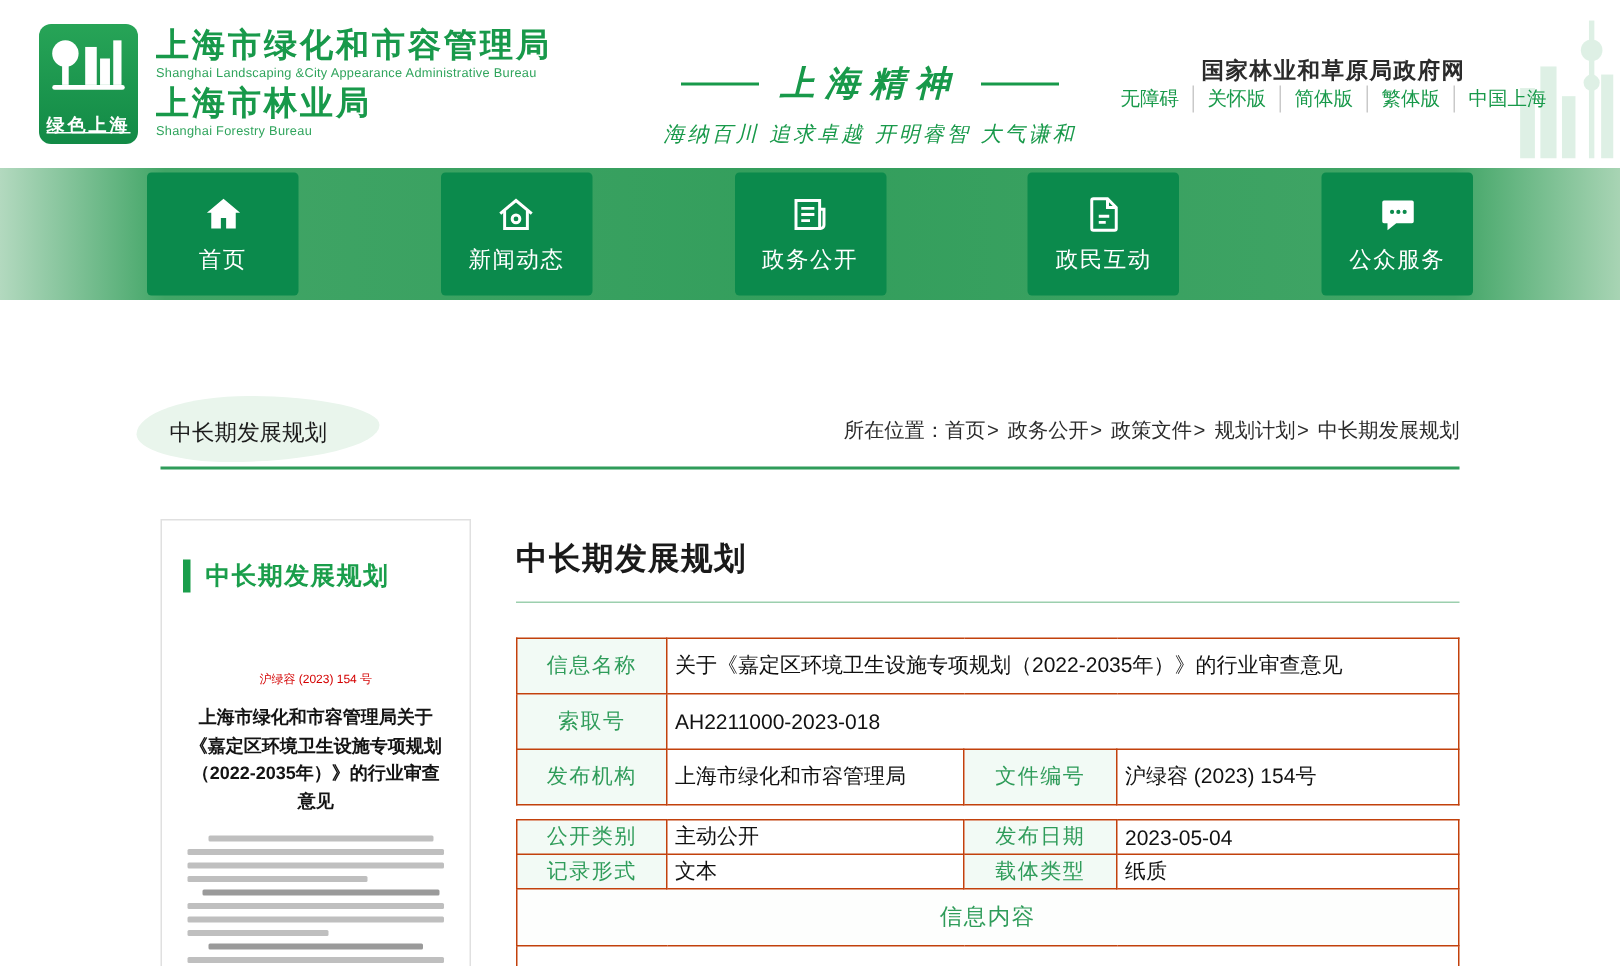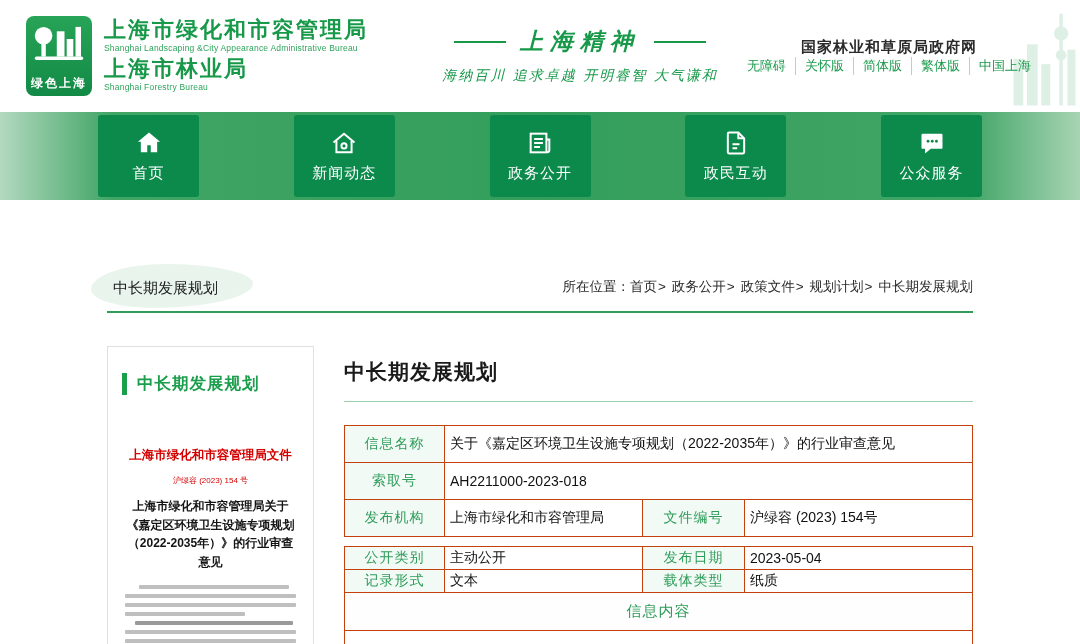--- a/index.html
+++ b/index.html
@@ -3,25 +3,25 @@
 <meta charset="utf-8">
 <style>
   * { margin:0; padding:0; box-sizing:border-box; }
   html,body { width:1080px; height:644px; overflow:hidden; }
   body { font-family:"Liberation Sans","DejaVu Sans",sans-serif; background:#fff; position:relative; }
 
   
   .site-header { height:112px; background:#fff; position:relative; display:flex; align-items:center; padding:0 24px 0 26px; }
   .logo { width:66px; height:80px; background:linear-gradient(#27a457,#128a46); border-radius:8px; display:flex; flex-direction:column; overflow:hidden; flex:0 0 auto; cursor:pointer; }
   .logo svg { flex:1; width:100%; }
-  .logo-banner { color:#fff; font-size:12px; font-weight:bold; text-align:center; padding:2px 0 4px; letter-spacing:2px; }
+  .logo-banner { color:#fff; font-size:12px; font-weight:bold; text-align:center; padding:2px 0 4px; letter-spacing:2px;text-decoration:underline; }
   .bureaus { margin-left:12px; }
   .bureau-cn { color:#18994a; font-size:22px; font-weight:bold; letter-spacing:2px; line-height:1.15; }
   .bureau-en { color:#2fa45c; font-size:8.5px; letter-spacing:.2px; margin:1px 0 3px; }
-  .motto { position:absolute; left:425px; top:26px; width:310px; text-align:center; color:#18994a; }
+  .motto { position:absolute; left:425px; top:40px; width:310px; text-align:center; color:#18994a; }
   .motto-title { font-family:"DejaVu Serif","Liberation Serif",serif; font-style:italic; font-weight:bold; font-size:23px; letter-spacing:7px; display:flex; align-items:center; justify-content:center; gap:14px; }
   .motto-title::before,.motto-title::after { content:""; width:52px; height:2px; background:#18994a; }
   .motto-sub { margin-top:10px; font-family:"DejaVu Serif","Liberation Serif",serif; font-style:italic; font-size:14px; letter-spacing:2px; white-space:nowrap; }
   .header-right { margin-left:auto; text-align:center; padding-right:16px; position:relative; z-index:1; }
   .gov-site { font-size:15px; font-weight:bold; color:#2b2b2b; letter-spacing:1px; cursor:pointer; }
   .top-links { display:flex; justify-content:center; }
   .top-link { color:#18994a; font-size:13px; padding:0 9px; border-left:1px solid #c9c9c9; cursor:pointer; white-space:nowrap; }
   .top-link:first-child { border-left:none; }
   .skyline { position:absolute; right:0; top:6px; width:72px; height:100px; opacity:.5; }
 
@@ -175,21 +175,20 @@
   <div class="crumb-right">
     <span class="crumb-prefix">所在位置：</span><span class="crumb-item">首页</span><span class="crumb-sep">&gt;</span><span class="crumb-item">政务公开</span><span class="crumb-sep">&gt;</span><span class="crumb-item">政策文件</span><span class="crumb-sep">&gt;</span><span class="crumb-item">规划计划</span><span class="crumb-sep">&gt;</span><span class="crumb-item">中长期发展规划</span>
   </div>
 </div>
 
 <div class="main-wrap">
 
   <div class="side">
     <div class="side-title">中长期发展规划</div>
     <div class="doc-preview">
-      <div class="doc-red-header">上海市绿化和市容管理局文件</div>
       <div class="doc-red-no">沪绿容 (2023) 154 号</div>
       <div class="doc-title">上海市绿化和市容管理局关于《嘉定区环境卫生设施专项规划（2022-2035年）》的行业审查意见</div>
       <div class="doc-lines">
         <i></i>
           <i></i>
           <i></i>
           <i></i>
           <i></i>
           <i></i>
           <i></i>

